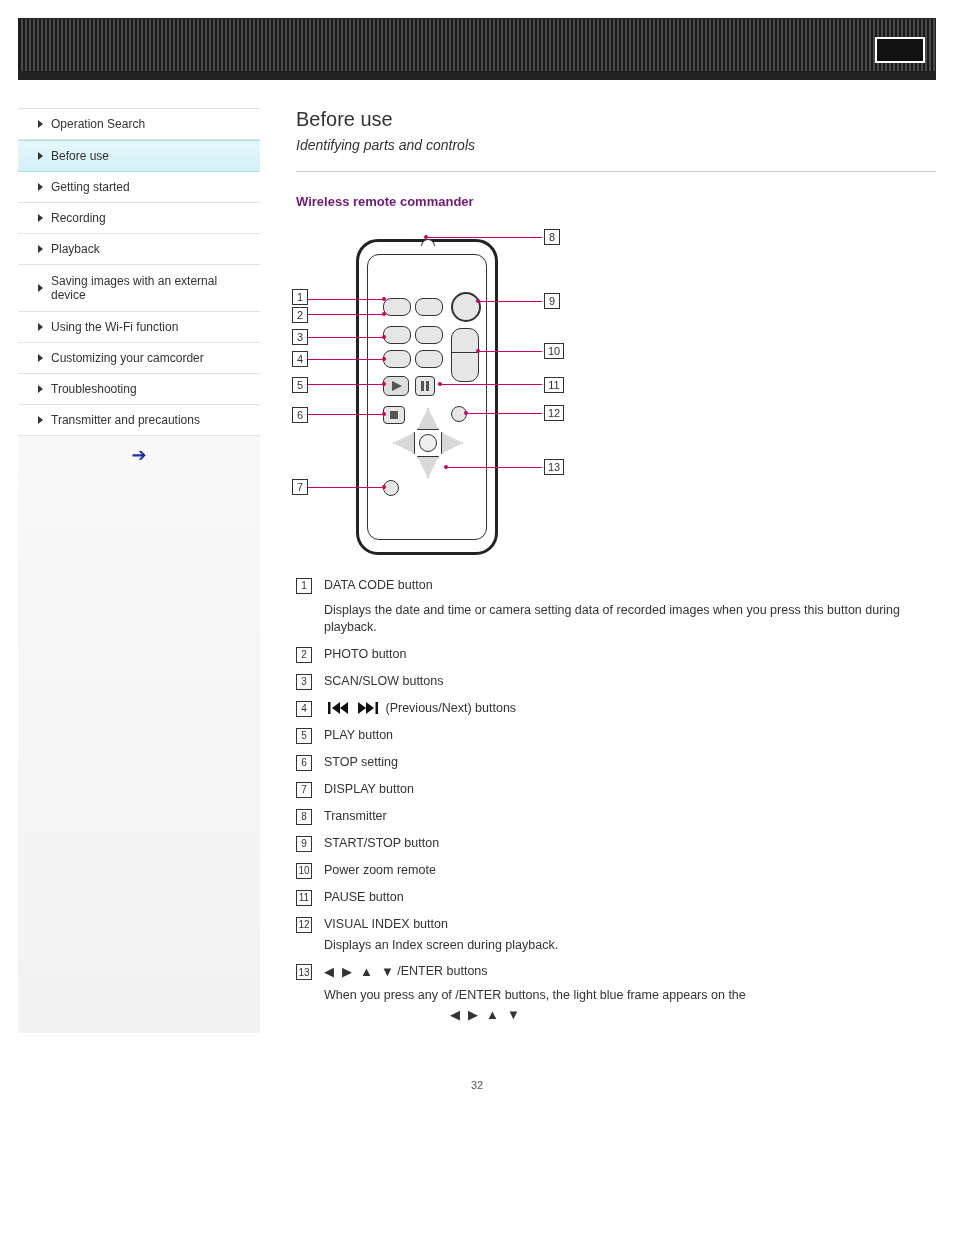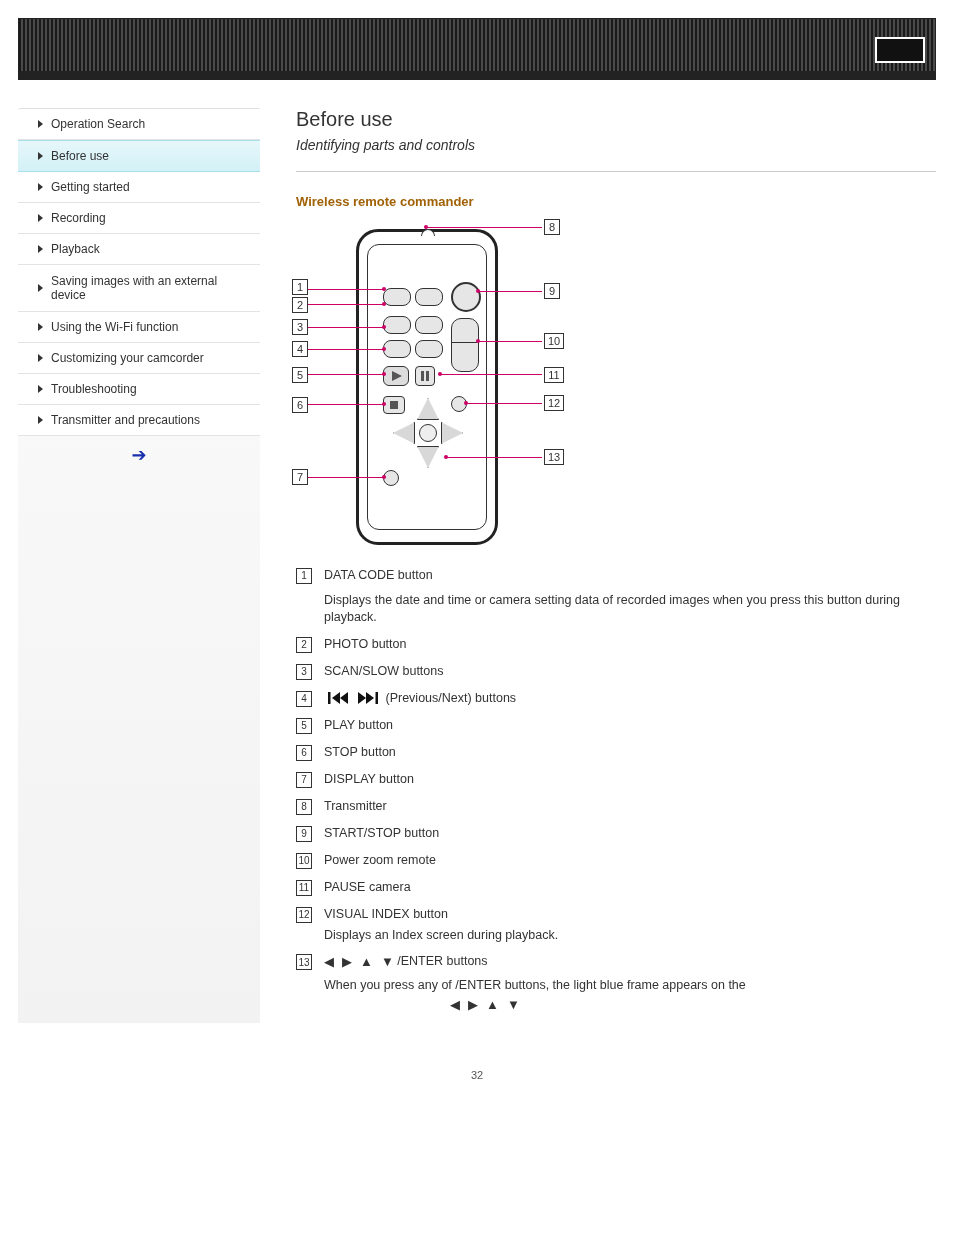--- a/index.html
+++ b/index.html
@@ -106,21 +106,22 @@
     font-style: italic;
   }
   .rule {
     height: 1px;
     background: #ccc;
     margin-bottom: 22px;
   }
   .sectionlabel {
     font-size: 13px;
     font-weight: bold;
-    color: #a16207;
+    color: #701a75;
+    margin-bottom: 10px;
   }
   
   .remote-wrap {
     position: relative;
     width: 310px;
     height: 340px;
     margin-left: -4px;
   }
   .remote {
     position: absolute;
@@ -420,41 +421,41 @@
             </span>
             <span>(Previous/Next) buttons</span>
           </div>
         </div>
         <div class="item">
           <div class="num">5</div>
           <div class="txt"><span>PLAY button</span></div>
         </div>
         <div class="item">
           <div class="num">6</div>
-          <div class="txt"><span>STOP button</span></div>
+          <div class="txt"><span>STOP setting</span></div>
         </div>
         <div class="item">
           <div class="num">7</div>
           <div class="txt"><span>DISPLAY button</span></div>
         </div>
         <div class="item">
           <div class="num">8</div>
           <div class="txt"><span>Transmitter</span></div>
         </div>
         <div class="item">
           <div class="num">9</div>
           <div class="txt"><span>START/STOP button</span></div>
         </div>
         <div class="item">
           <div class="num">10</div>
           <div class="txt"><span>Power zoom remote</span></div>
         </div>
         <div class="item">
           <div class="num">11</div>
-          <div class="txt"><span>PAUSE camera</span></div>
+          <div class="txt"><span>PAUSE button</span></div>
         </div>
         <div class="item">
           <div class="num">12</div>
           <div class="txt">
             <div>VISUAL INDEX button</div>
             <div style="margin-top:4px;">Displays an Index screen during playback.</div>
           </div>
         </div>
         <div class="item">
           <div class="num">13</div>

